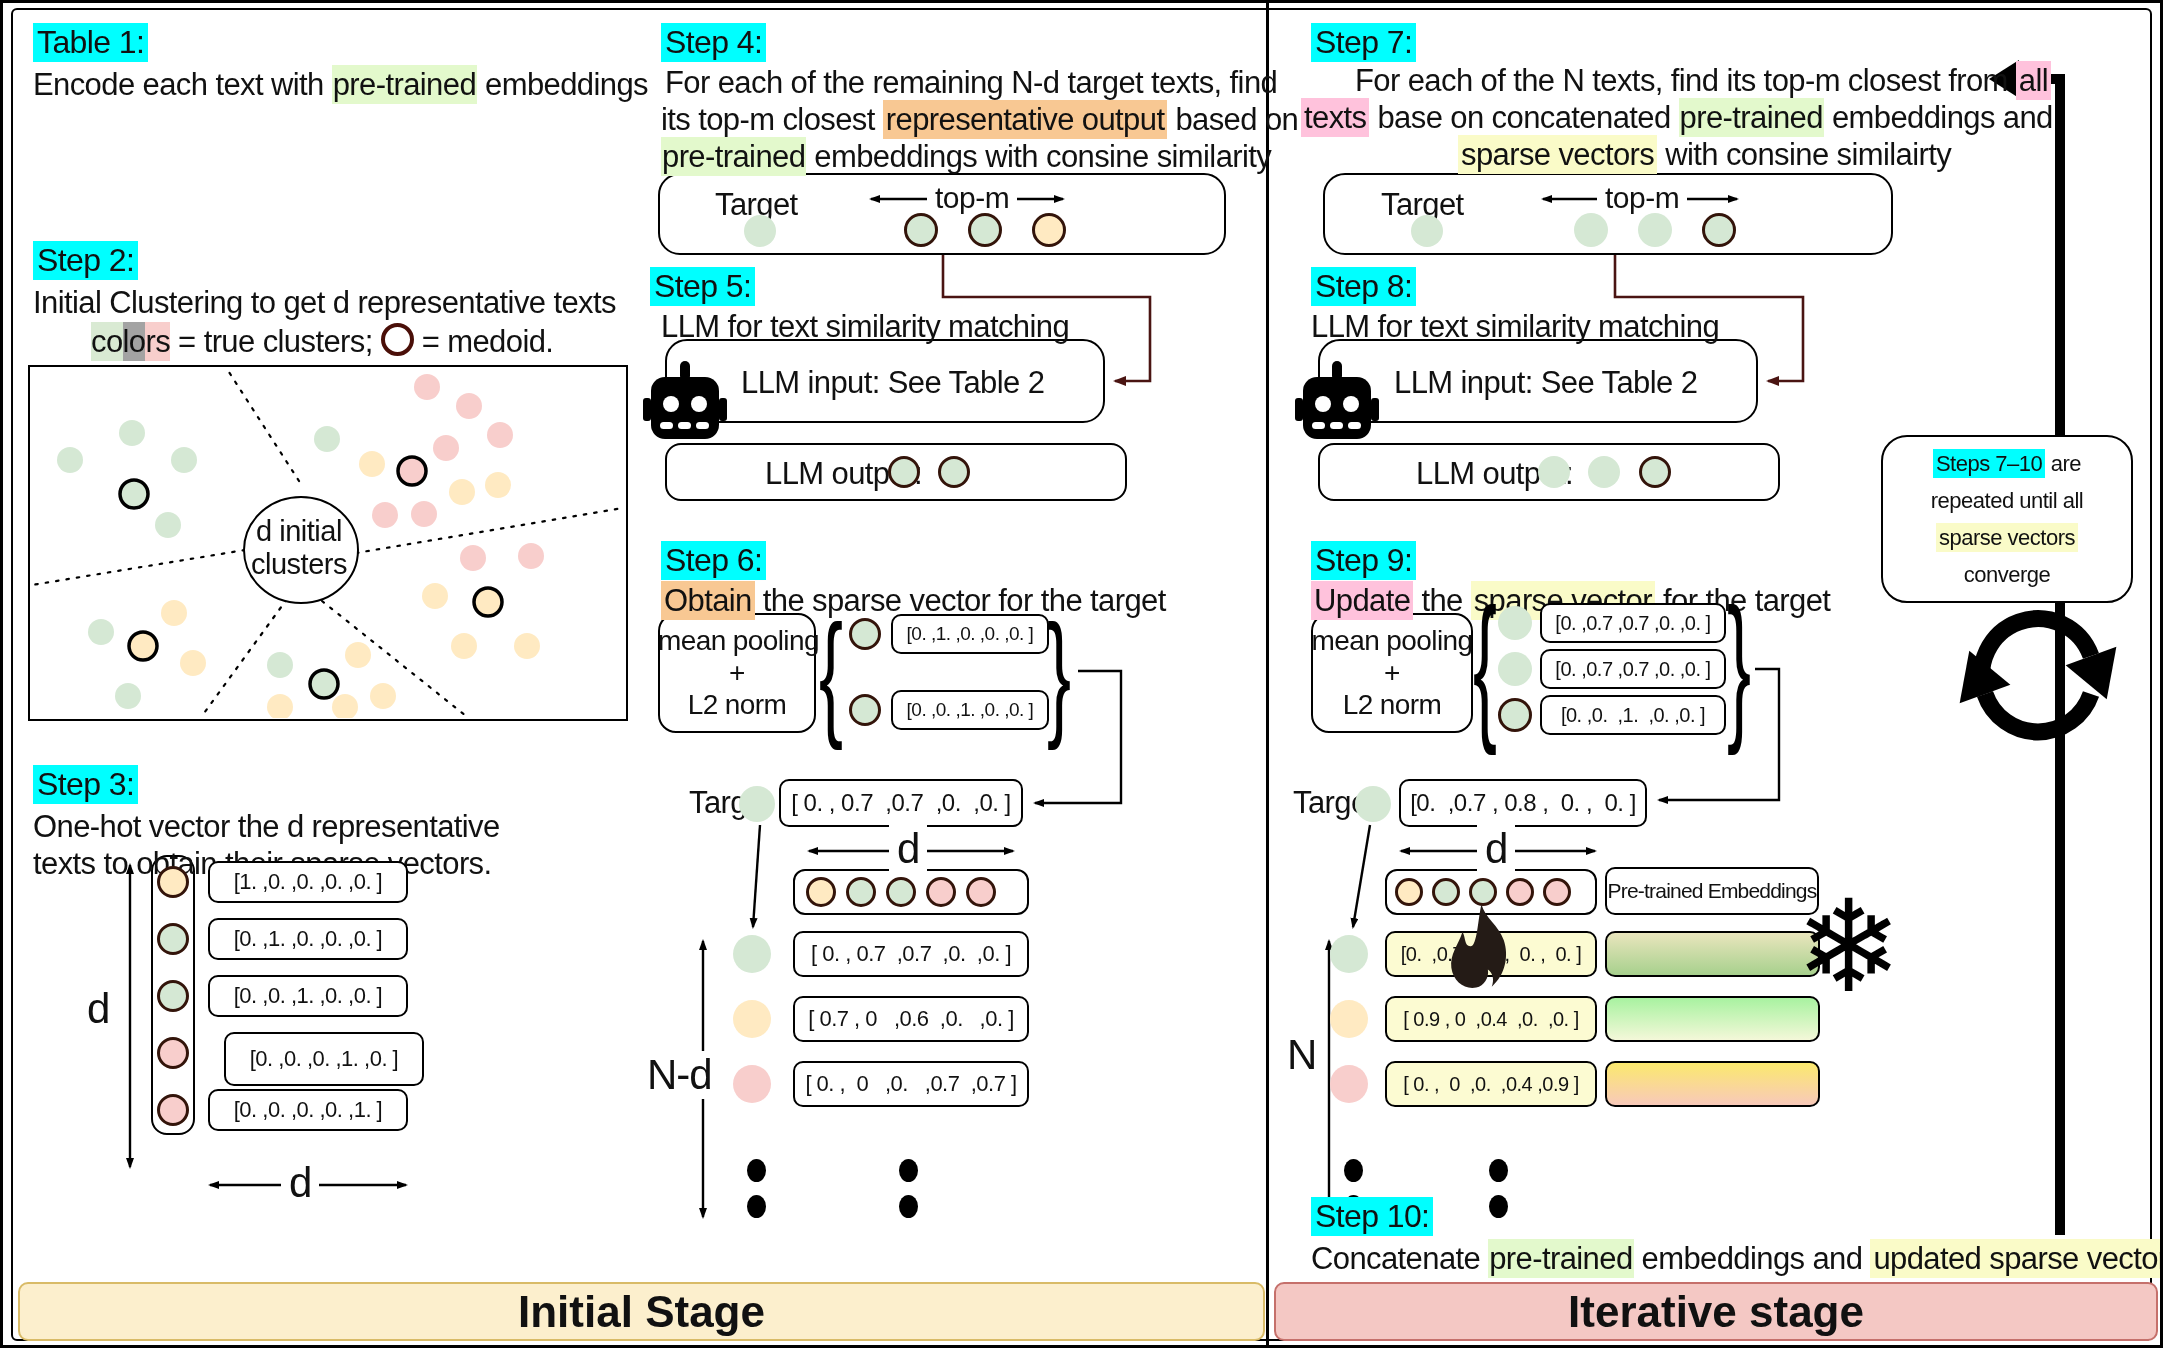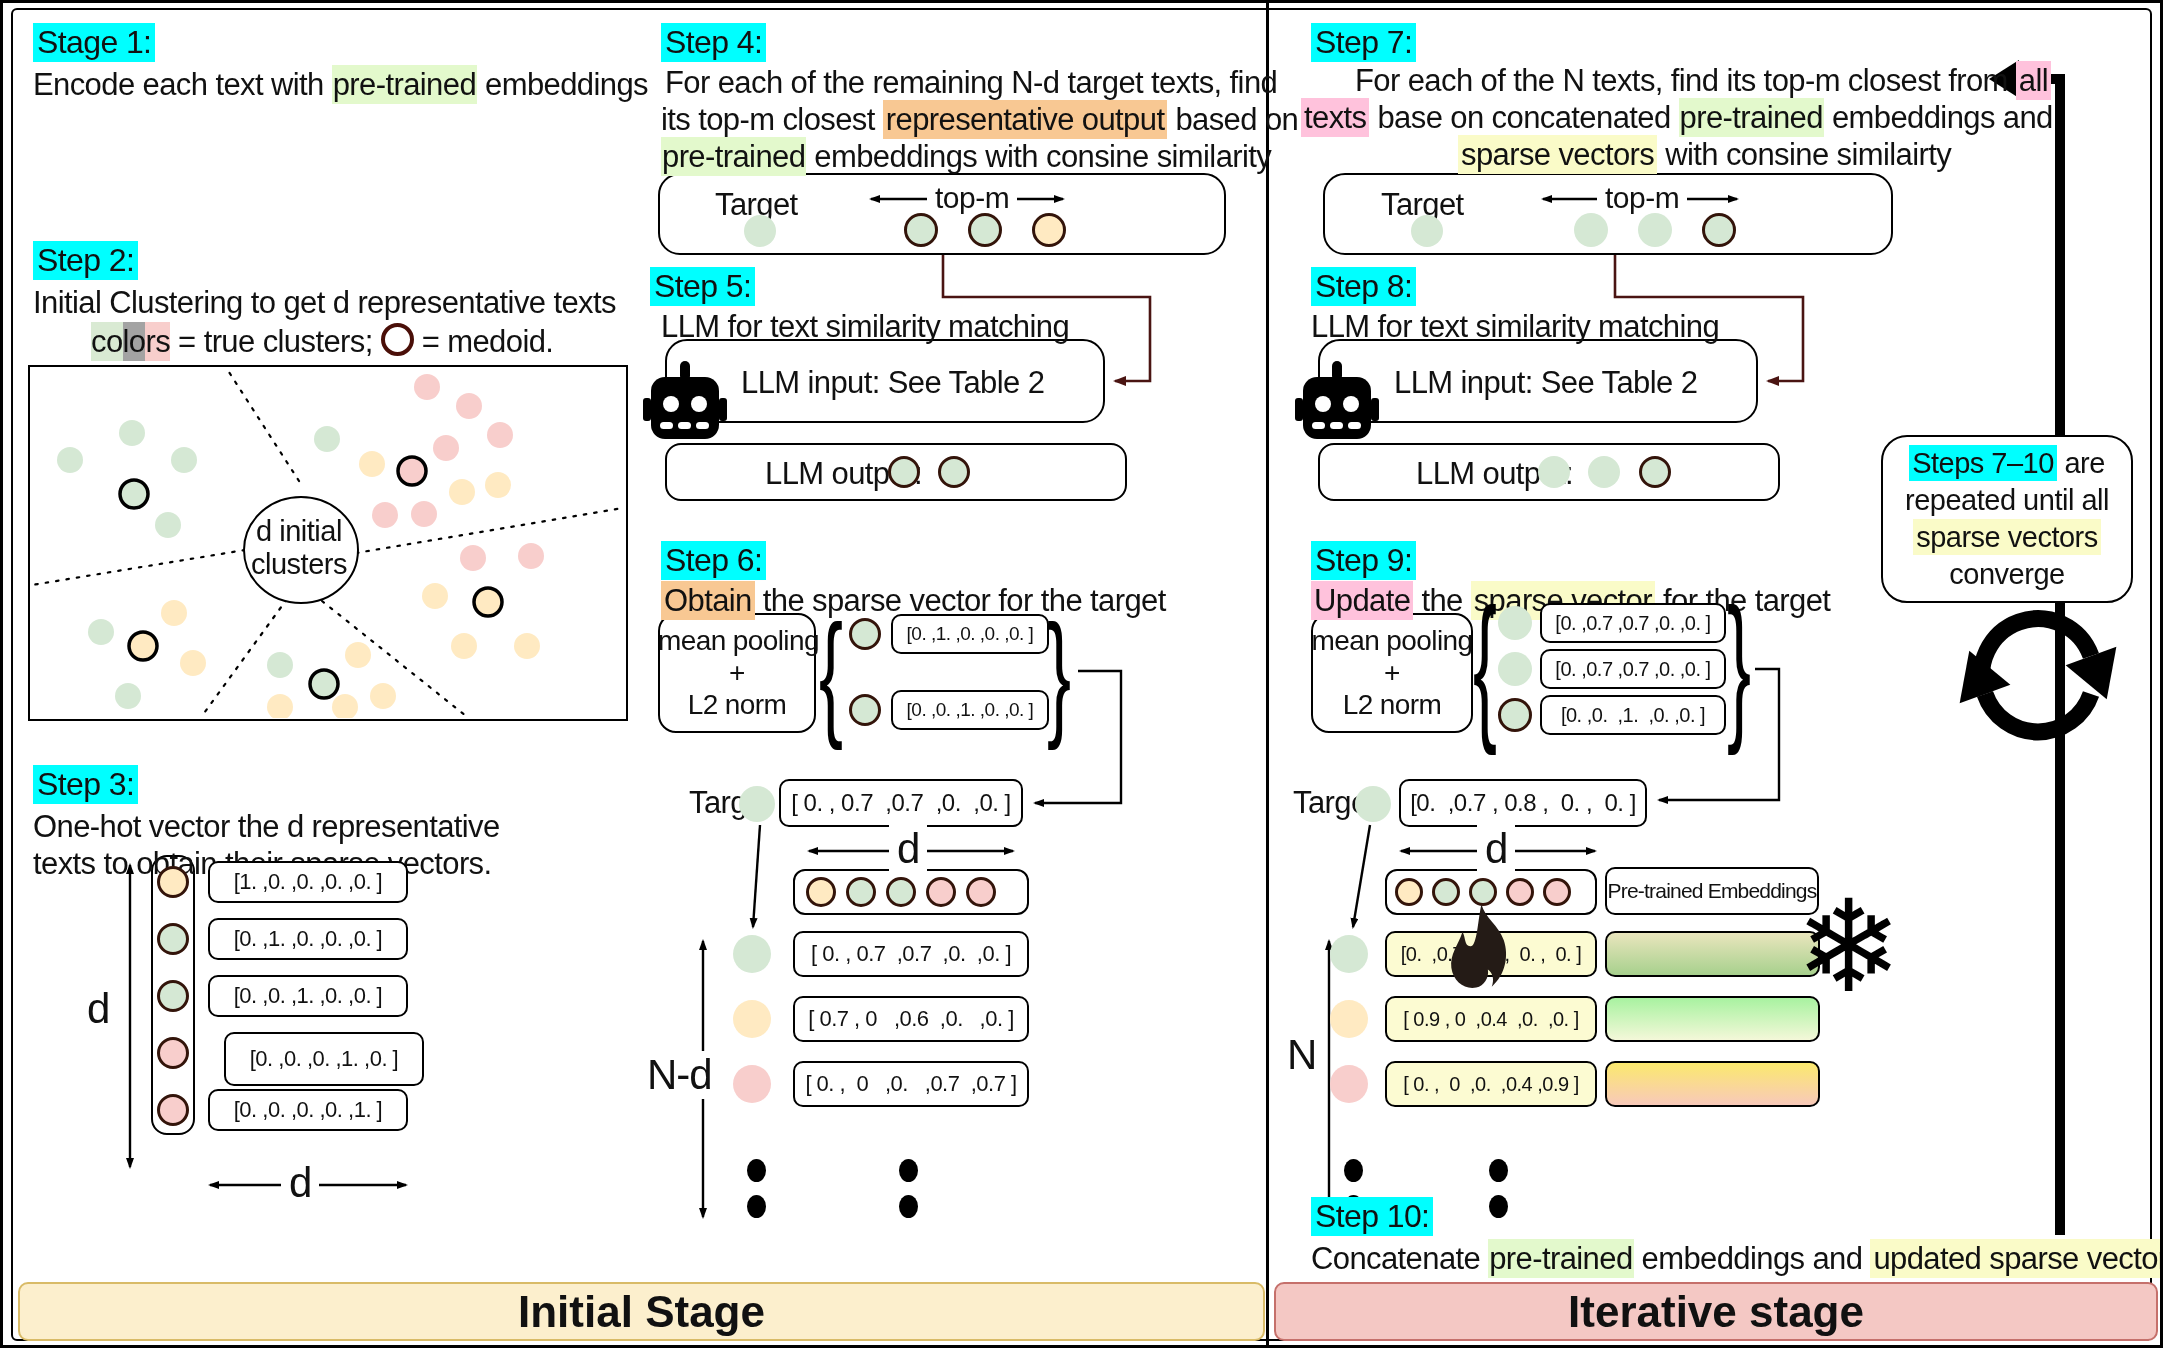--- a/index.html
+++ b/index.html
@@ -25,21 +25,21 @@
   .edot{position:absolute;width:19px;height:23px;border-radius:50%;background:#000;z-index:3}
   .big{font-size:42px;letter-spacing:-1px;z-index:3}
   .onwhite{background:#fff;padding:0 8px}
   .brace{position:absolute;font-size:60px;z-index:3;transform-origin:center;color:#000;font-weight:400}
   .bar{position:absolute;bottom:4px;height:59px;border-radius:10px;display:flex;align-items:center;justify-content:center;
        font-weight:bold;font-size:44px;z-index:5;box-sizing:border-box}
   .bar.initial{left:15px;width:1247px;background:#fcefcd;border:2.5px solid #d9bb67}
   .bar.iterative{left:1271px;width:884px;background:#f4c8c4;border:2.5px solid #c5706b}
   .loopbox{position:absolute;left:1878px;top:432px;width:252px;height:168px;background:#fff;border:2.5px solid #000;
            border-radius:26px;z-index:3;display:flex;flex-direction:column;align-items:center;justify-content:center;
-           font-size:29px;letter-spacing:-0.5px;line-height:37px;text-align:center;box-sizing:border-box}
+           font-size:22px;letter-spacing:-0.5px;line-height:37px;text-align:center;box-sizing:border-box}
   .medoid-ring{display:inline-block;width:25px;height:25px;border:4px solid #4a0f08;border-radius:50%;
                vertical-align:-4px;background:#fff}
   .cg{background:#d9ead3;padding:2px 0}
   .cy{background:#a3a3a3;padding:2px 0}
   .cr{background:#f8cecc;padding:2px 0}
   svg.overlay{position:absolute;left:0;top:0;z-index:2;pointer-events:none}
   svg.icons{position:absolute;left:0;top:0;z-index:4;pointer-events:none}
   .snow{position:absolute;left:1792px;top:880px;font-size:128px;line-height:128px;color:#000;z-index:4}
   .cluster-label{position:absolute;left:296px;top:545px;transform:translate(-50%,-50%);font-size:29px;
                  line-height:33px;text-align:center;z-index:3;letter-spacing:-0.5px}
@@ -113,21 +113,21 @@
       <polygon points="0,-27 46,0 0,27" transform="translate(34,107) rotate(250)" fill="#000"></polygon>
     </g>
     <g transform="translate(1432,896) scale(0.215)">
       <path fill="#241b16" d="M216,24 C232,88 296,120 320,192 C344,264 328,352 264,408 C276,376 270,344 246,328
         C252,368 228,404 192,412 C140,424 84,384 76,320 C68,256 108,216 128,152 C144,184 136,216 164,220
         C196,224 200,88 216,24 Z"></path>
     </g>
   </svg>
   <div class="snow">❄</div>
 
-  <div class="abs txt" style="left:30px;top:20px"><span class="lbl">Stage 1:</span></div>
+  <div class="abs txt" style="left:30px;top:20px"><span class="lbl">Table 1:</span></div>
   <div class="abs txt" style="left:30px;top:64px"><span>Encode each text with </span><span class="hlg">pre-trained</span><span> embeddings</span></div>
 
   <div class="abs txt" style="left:30px;top:238px"><span class="lbl">Step 2:</span></div>
   <div class="abs txt" style="left:30px;top:282px"><span>Initial Clustering to get d representative texts</span></div>
   <div class="abs txt" style="left:88px;top:320px">
     <span class="cg">co</span><span class="cy">lo</span><span class="cr">rs</span><span> = true clusters;  </span><span class="medoid-ring"></span><span> = medoid.</span>
   </div>
 
   <div class="sqbox" style="left:25px;top:362px;width:600px;height:356px">
     <svg width="595" height="351" viewBox="0 0 595 351">

